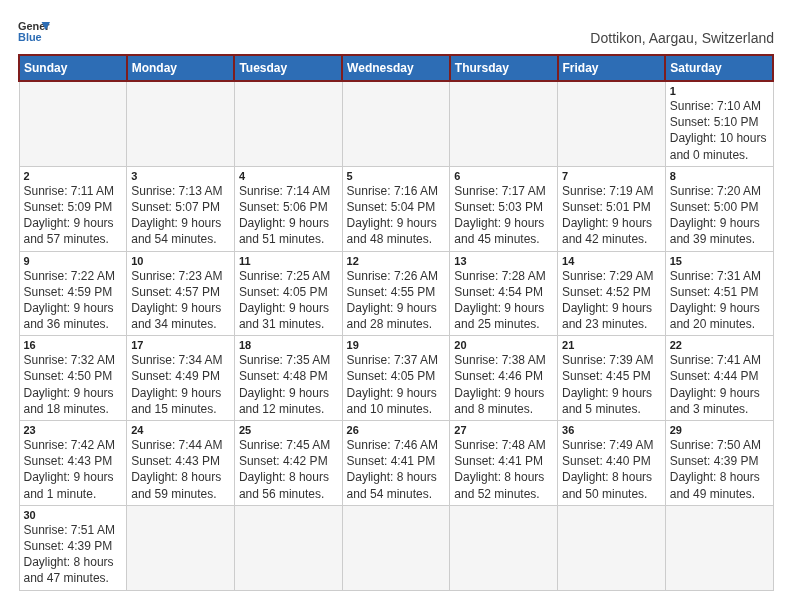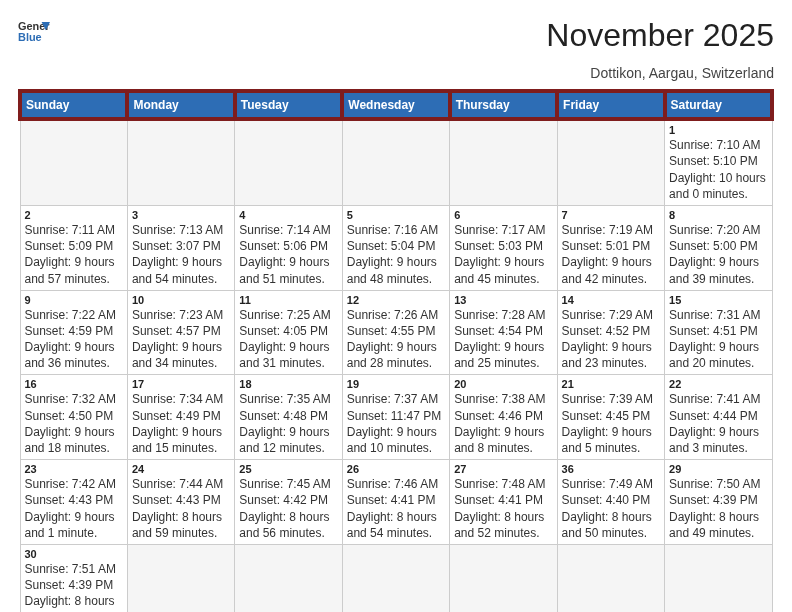--- a/index.html
+++ b/index.html
@@ -50,21 +50,21 @@
       border-collapse: collapse;
       table-layout: fixed;
     }
     .calendar thead th {
       background: #2d6db5;
       color: #fff;
       font-size: 12px;
       font-weight: bold;
       padding: 5px 4px;
       text-align: left;
-      border: 4px solid #7f1d1d;
+      border: 2px solid #7f1d1d;
     }
     .calendar tbody td {
       border: 1px solid #ccc;
       vertical-align: top;
       padding: 3px 4px;
       font-size: 9.5px;
       color: #333;
       height: 72px;
       background: #fff;
     }
@@ -94,21 +94,20 @@
 <div class="page">
   <div class="header">
     <div class="logo">
       <svg class="logo-icon" viewBox="0 0 38 32" xmlns="http://www.w3.org/2000/svg">
         <text x="0" y="14" font-family="Arial" font-size="13" font-weight="bold" fill="#333">General</text>
         <text x="0" y="27" font-family="Arial" font-size="13" font-weight="bold" fill="#2d6db5">Blue</text>
         <polygon points="28,4 38,4 33,14" fill="#2d6db5"></polygon>
       </svg>
     </div>
     <div class="title-block">
-      <div class="month-title">November 2025</div>
       <div class="subtitle">Dottikon, Aargau, Switzerland</div>
     </div>
   </div>
 
   <table class="calendar">
     <thead>
       <tr>
         <th>Sunday</th>
         <th>Monday</th>
         <th>Tuesday</th>
@@ -138,21 +137,21 @@
           <td>
             <span class="day-number">2</span>
             <div class="day-info">Sunrise: 7:11 AM
 Sunset: 5:09 PM
 Daylight: 9 hours
 and 57 minutes.</div>
           </td>
           <td>
             <span class="day-number">3</span>
             <div class="day-info">Sunrise: 7:13 AM
-Sunset: 3:07 PM
+Sunset: 5:07 PM
 Daylight: 9 hours
 and 54 minutes.</div>
           </td>
           <td>
             <span class="day-number">4</span>
             <div class="day-info">Sunrise: 7:14 AM
 Sunset: 5:06 PM
 Daylight: 9 hours
 and 51 minutes.</div>
           </td>
@@ -254,21 +253,21 @@
           <td>
             <span class="day-number">18</span>
             <div class="day-info">Sunrise: 7:35 AM
 Sunset: 4:48 PM
 Daylight: 9 hours
 and 12 minutes.</div>
           </td>
           <td>
             <span class="day-number">19</span>
             <div class="day-info">Sunrise: 7:37 AM
-Sunset: 11:47 PM
+Sunset: 4:05 PM
 Daylight: 9 hours
 and 10 minutes.</div>
           </td>
           <td>
             <span class="day-number">20</span>
             <div class="day-info">Sunrise: 7:38 AM
 Sunset: 4:46 PM
 Daylight: 9 hours
 and 8 minutes.</div>
           </td>

